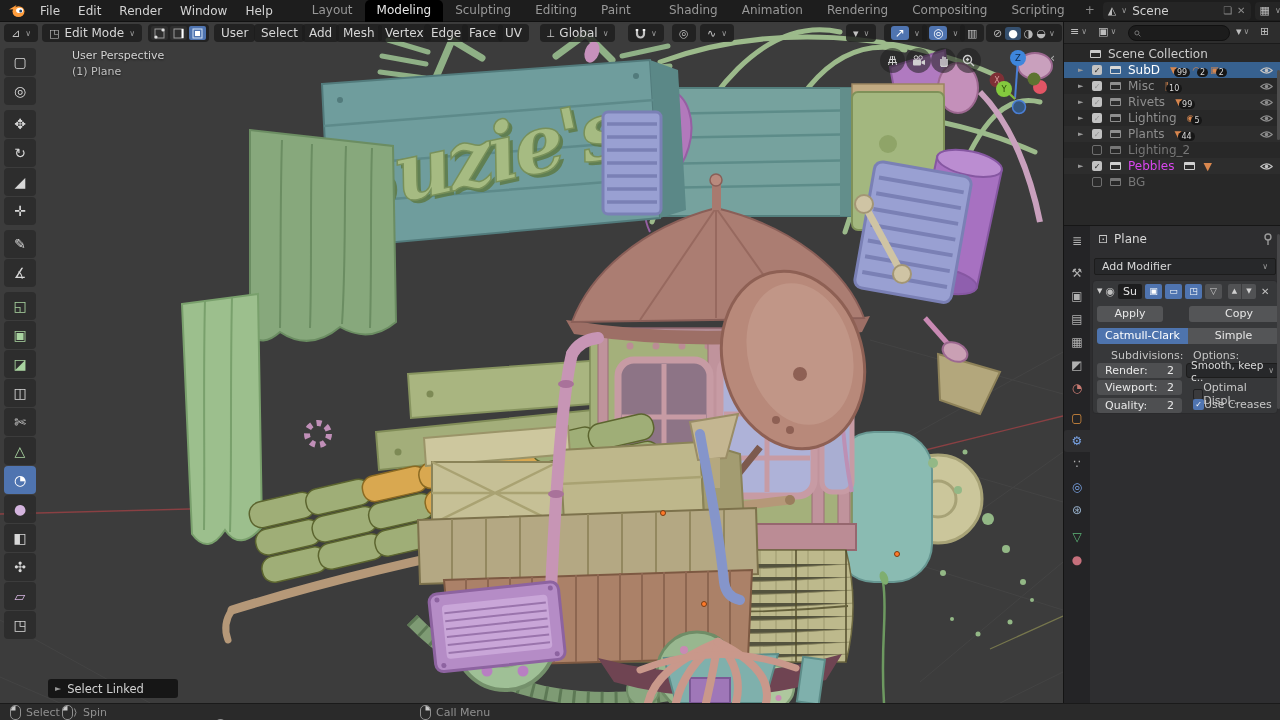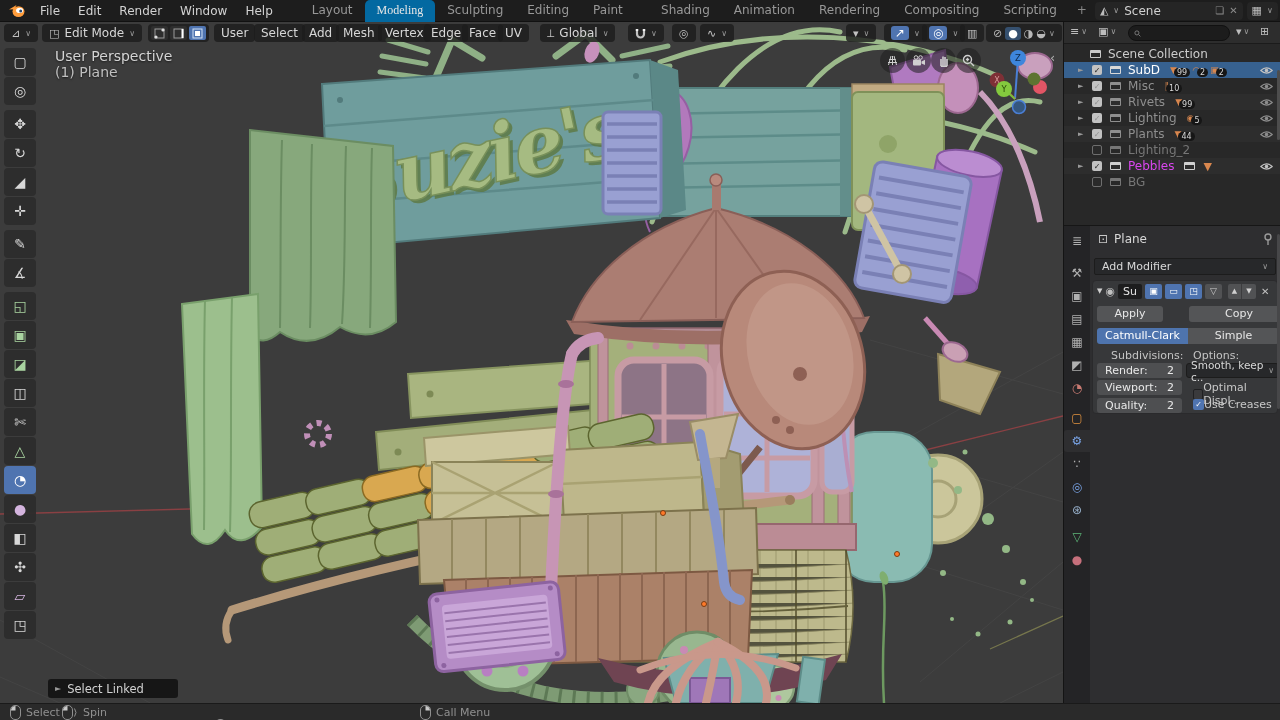--- a/index.html
+++ b/index.html
@@ -7,21 +7,21 @@
     font-family:"DejaVu Sans", sans-serif; font-size:12px; color:#cfcfcf;
     -webkit-user-select:none; user-select:none; }
 
   
   #topbar { position:absolute; left:0; top:0; width:1280px; height:22px;
     background:#1d1d1d; border-bottom:1px solid #111; display:flex; align-items:center; z-index:60; }
   .tmenu { padding:0 9px; color:#d2d2d2; font-size:12px; line-height:22px; }
   #logo { margin:0 6px 0 8px; display:flex; align-items:center; }
   #wtabs { display:flex; margin-left:18px; height:22px; align-items:flex-end; }
   .wtab { padding:3px 12px 4px; color:#989898; font-size:12px; border-radius:5px 5px 0 0; line-height:15px; }
-  .wtab.active { background:#0369a1; color:#e6e6e6;font-family:Liberation Serif, serif; }
+  .wtab.active { background:#000000; color:#e6e6e6; }
   .wtab.add { color:#8a8a8a; padding:3px 8px 4px; }
   #tb-right { margin-left:auto; display:flex; gap:4px; margin-right:4px; }
   .spill { display:flex; align-items:center; gap:5px; background:#252525; border-radius:4px;
     padding:1px 5px; color:#d2d2d2; font-size:12px; height:18px; }
   .spill .gicon { color:#bdbdbd; font-size:11px; }
   .spill .mini { color:#8b8b8b; font-size:10px; }
   .spill .lbl { min-width:86px; }
   .cv { font-size:8px; color:#9a9a9a; }
 
   
@@ -46,21 +46,21 @@
   #toolbar { position:absolute; left:4px; top:26px; width:34px; z-index:30; display:flex;
     flex-direction:column; gap:1px; }
   .tool { width:32px; height:28px; background:rgba(44,44,44,.95); border-radius:4px;
     display:flex; align-items:center; justify-content:center; font-size:14px; color:#d8d8d8; }
   .tool.active { background:#4f74b0; color:#fff; }
   .tool.grpgap { margin-top:4px; }
   .tool .g-green { color:#a9d4a0; }
   .tool .g-purple { color:#d4b4de; }
 
   
-  #vp-corner { position:absolute; left:55px; top:26px; z-index:25; color:#d4d4d4; font-size:14px;
+  #vp-corner { position:absolute; left:72px; top:26px; z-index:25; color:#d4d4d4; font-size:11px;
     text-shadow:0 1px 2px rgba(0,0,0,.6); line-height:16px; }
   #vp-corner .dim { color:#c0c0c0; }
   .navbtn { position:absolute; top:26px; width:25px; height:25px; border-radius:50%;
     background:rgba(30,30,30,.55); display:flex; align-items:center; justify-content:center; z-index:25; }
   #collapse-arrow { position:absolute; left:1050px; top:28px; color:#b0b0b0; font-size:13px; z-index:25; }
   #gizmo { position:absolute; left:980px; top:24px; z-index:24; }
   #popover { position:absolute; left:48px; top:657px; height:19px; background:rgba(20,20,20,.92);
     border-radius:3px; display:flex; align-items:center; gap:6px; padding:0 34px 0 7px;
     color:#d2d2d2; font-size:11.5px; z-index:26; }
   #popover .arr { font-size:8px; color:#9a9a9a; }

